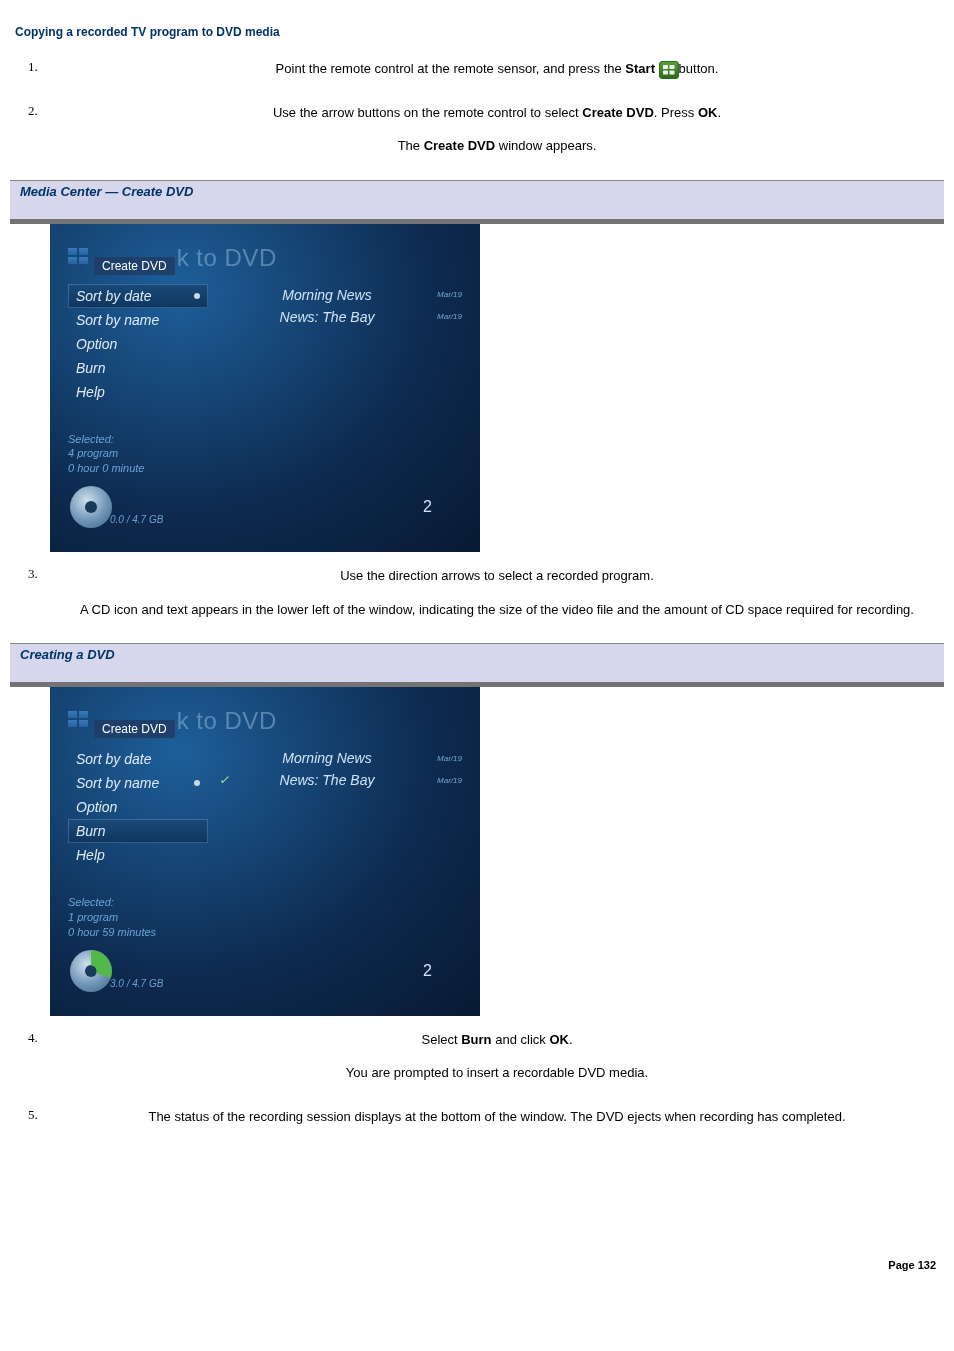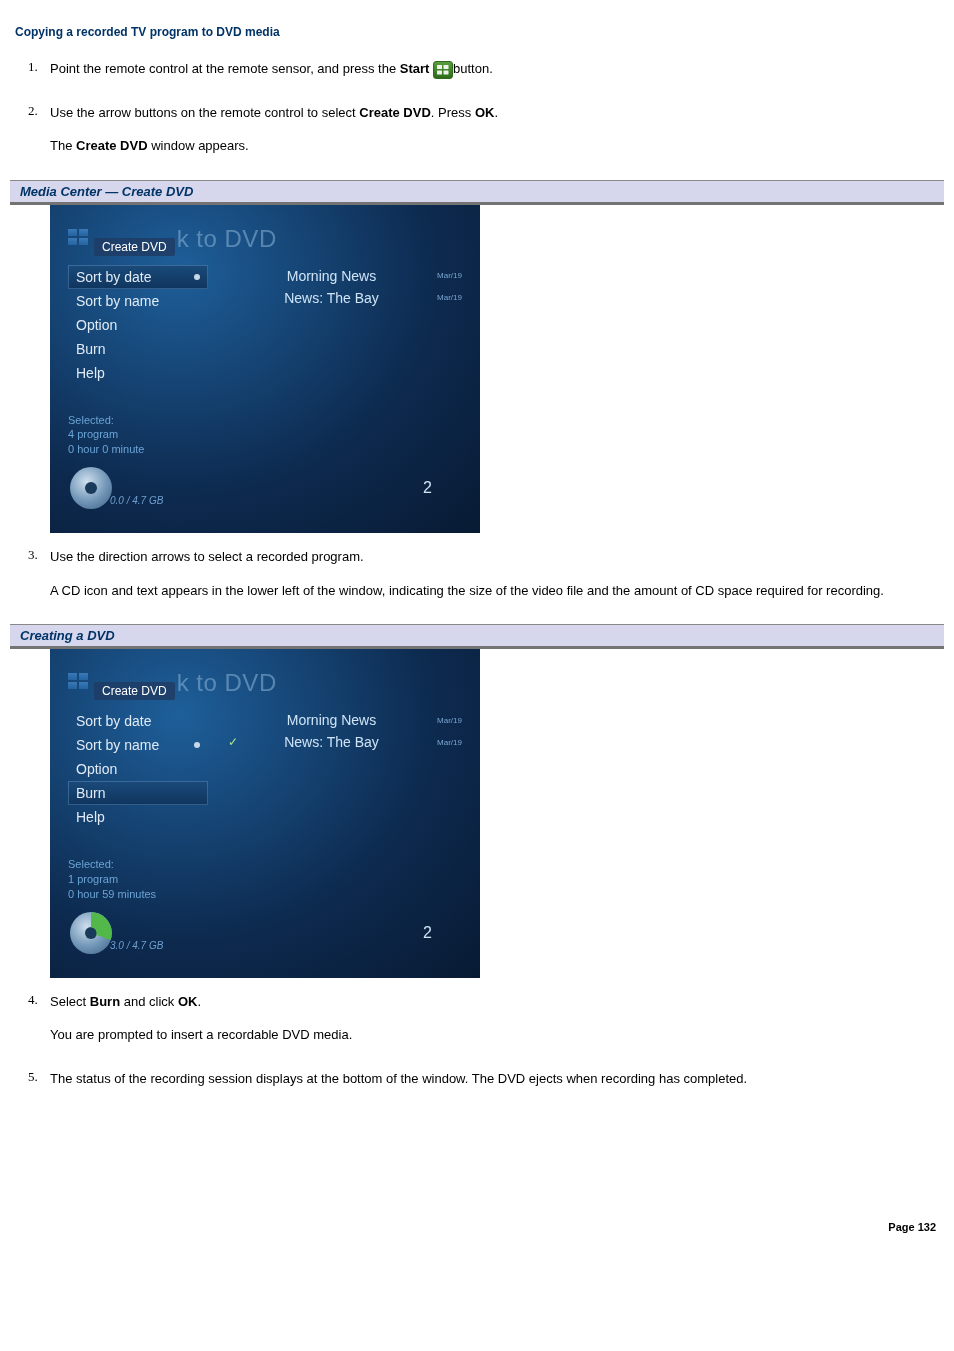--- a/index.html
+++ b/index.html
@@ -28,20 +28,21 @@
       font-family: "Times New Roman", serif;
       font-size: 13px;
       width: 30px;
       flex-shrink: 0;
       text-align: left;
       padding-left: 8px;
     }
     .step-body {
       flex: 1;
       line-height: 1.5;
+      text-align: center;
     }
     .step-body p {
       margin-bottom: 14px;
     }
     .start-icon {
       display: inline-flex;
       width: 20px;
       height: 18px;
       background: linear-gradient(#5a9e3e, #2e6b1a);
       border: 1px solid #2e6b1a;
@@ -50,26 +51,26 @@
       position: relative;
     }
     .start-icon svg {
       position: absolute;
       top: 1px;
       left: 2px;
     }
     .figure-caption {
       background: #d6d6ec;
       border-top: 1px solid #888;
-      border-bottom: 3px solid #737373;
+      border-bottom: 5px solid #737373;
       color: #003366;
       font-weight: bold;
       font-style: italic;
       font-size: 13px;
-      padding: 3px 8px 3px 10px;
+      padding: 3px 8px 20px 10px;
       margin: 2px 0 0 0;
     }
     .screenshot {
       width: 430px;
       background: radial-gradient(ellipse at 30% 20%, #1e5f9a 0%, #0d2a4f 60%, #081a33 100%);
       padding: 20px 18px 18px 18px;
       margin: 0 0 0 40px;
       color: #fff;
       font-family: "Segoe UI", Arial, sans-serif;
     }
@@ -109,21 +110,22 @@
     .mc-click-to-dvd {
       color: #8db5d8;
       font-size: 24px;
       font-weight: 300;
       margin-left: 2px;
       opacity: 0.55;
       letter-spacing: 0.5px;
     }
     .mc-columns {
       display: flex;
-      gap: 17px;
+      gap: 8px;
+      font-style: italic;
     }
     .mc-menu {
       width: 140px;
     }
     .mc-menu-item {
       font-size: 14px;
       padding: 4px 8px;
       color: #dfeaf5;
       display: flex;
       align-items: center;

